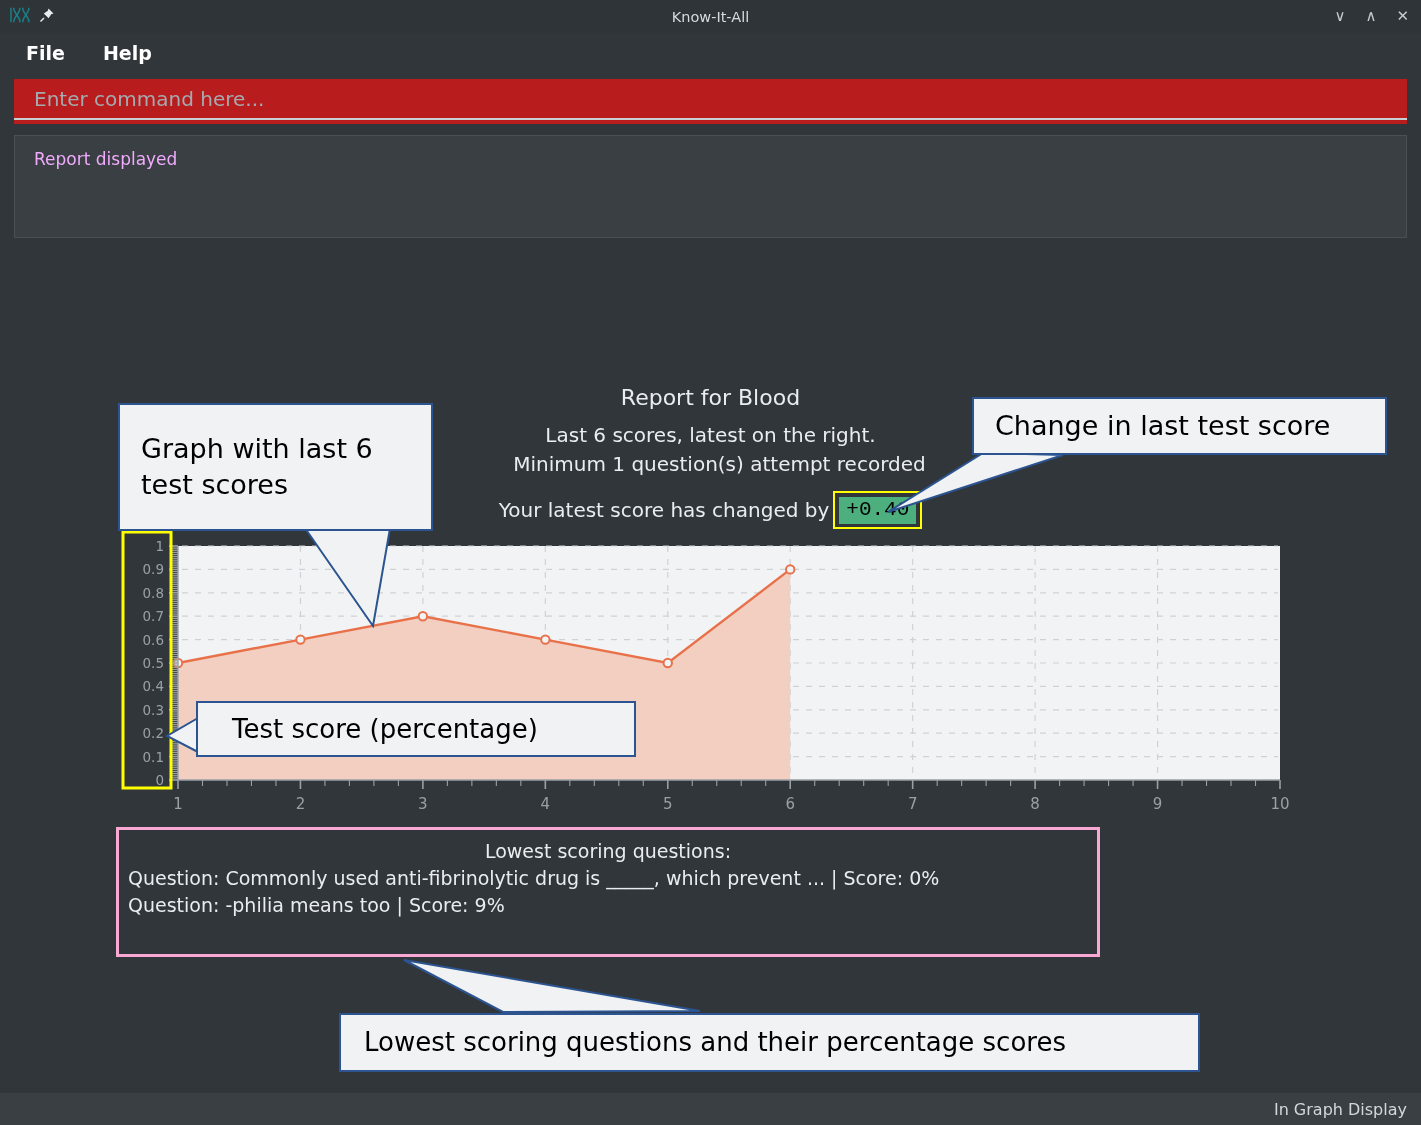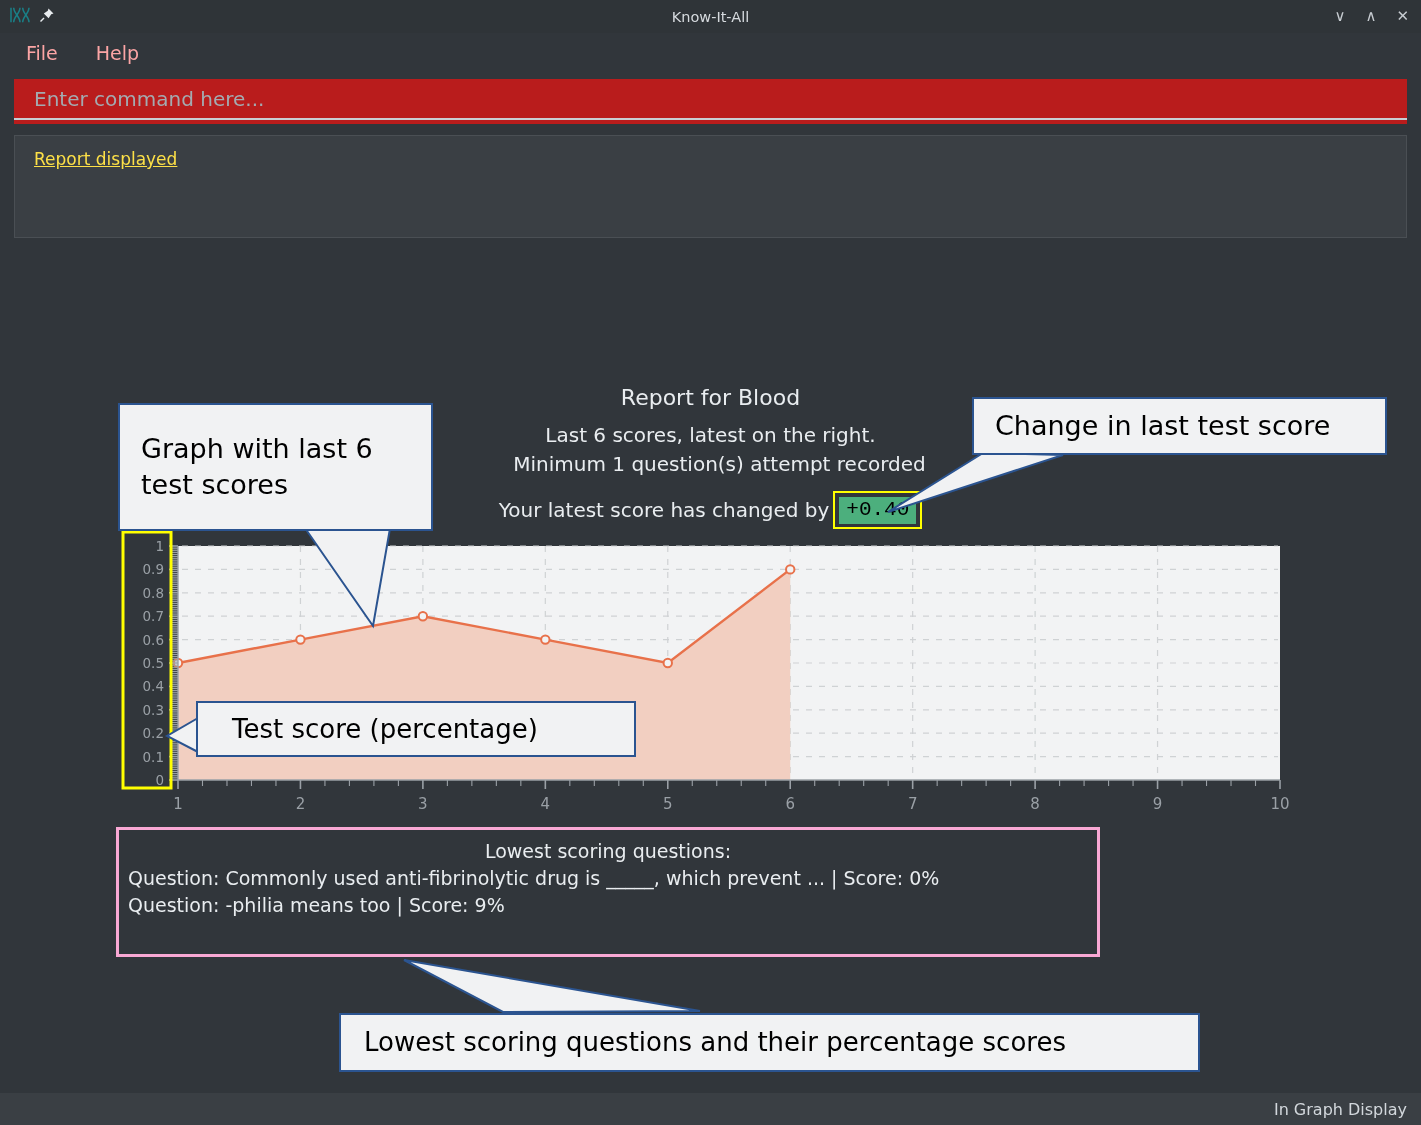--- a/index.html
+++ b/index.html
@@ -27,42 +27,42 @@
     position: absolute; right: 12px; top: 0; height: 33px;
     display: flex; align-items: center; gap: 20px;
   }
   #winbtns span { color: #c7ccd1; font-size: 15px; line-height: 1; }
 
   
   #menubar {
     position: absolute; left: 0; top: 33px; width: 1421px; height: 40px;
     background: #31363b; display: flex; align-items: center; padding-left: 22px; gap: 30px;
   }
-  #menubar .menu-item { color: #fca5a5; font-size: 19px; padding: 2px 4px; }
+  #menubar .menu-item { color: #ffffff; font-size: 19px; padding: 2px 4px; font-weight: bold; }
 
   
   #command-wrap {
     position: absolute; left: 14px; top: 79px; width: 1393px; height: 45px;
     background: #b91c1c;
   }
   #command-input {
     width: 100%; height: 41px;
     background: transparent; border: none; outline: none;
     border-bottom: 2px solid #c9ced3;
     color: #e6eaee; font-size: 20px; font-family: "DejaVu Sans", sans-serif;
     padding-left: 20px;
   }
   #command-input::placeholder { color: #a4aab0; }
 
   
   #log-box {
     position: absolute; left: 14px; top: 135px; width: 1393px; height: 103px;
     background: #3a3f44; border: 1px solid #4a4f54;
   }
-  #log-text { color: #fde047; font-size: 17px; padding: 13px 0 0 19px; text-decoration: underline; }
+  #log-text { color: #f0abfc; font-size: 17px; padding: 13px 0 0 19px; }
 
   
   #report-title {
     position: absolute; left: 0; top: 385px; width: 1421px; text-align: center;
     color: #e9edf0; font-size: 22px;
   }
   #report-sub1 {
     position: absolute; left: 0; top: 423px; width: 1421px; text-align: center;
     color: #e9edf0; font-size: 20px;
   }

